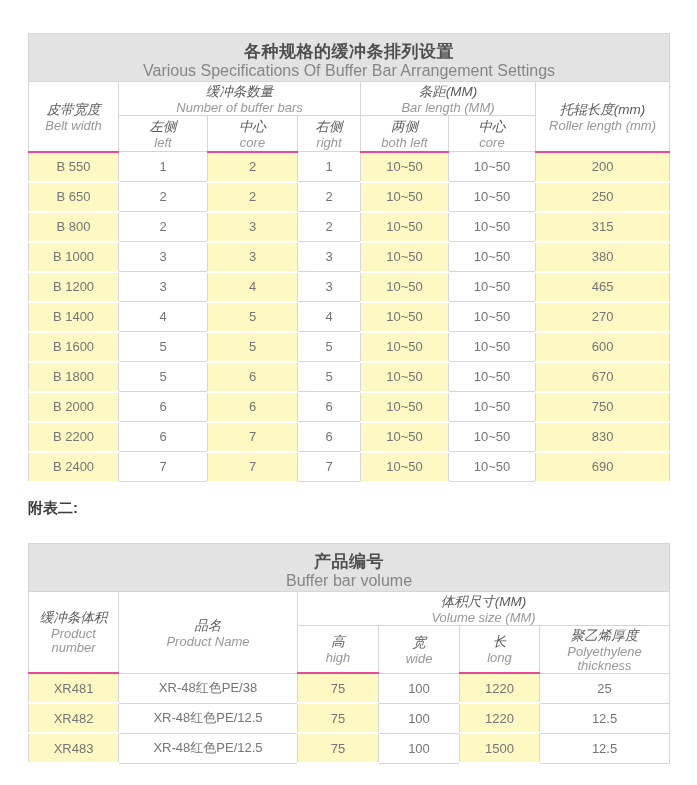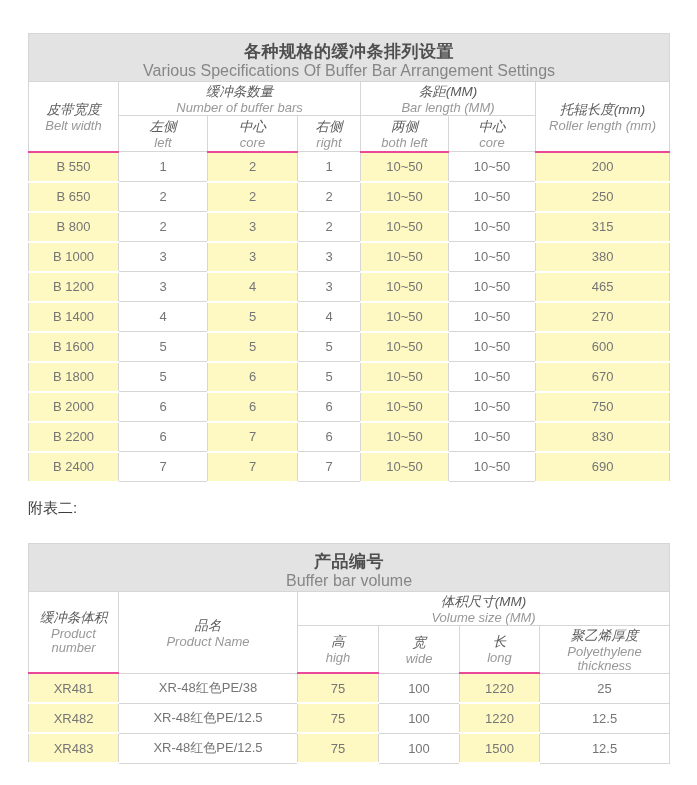--- a/index.html
+++ b/index.html
@@ -24,21 +24,21 @@
   .hr1 { height:34px; }
   .hr2 { height:36px; }
   .t2 .hr1 { height:29px; }
   .t2 .hr2 { height:39px; }
 
   
   tbody td { height:28px; font-size:13px; color:#757575; background:#ffffff; border:1px solid #d6d6d6; }
   tbody td.s { background:#fef9c3; border-top:2px solid #ec4899; border-bottom:2px solid #ffffff; }
 
   
-  .note { font-size:15px; font-weight:normal; color:#3d3d3d; margin:16px 0 26px 0; line-height:18px; }
+  .note { font-size:15px; font-weight:bold; color:#3d3d3d; margin:16px 0 26px 0; line-height:18px; }
 </style>
 </head>
 <body>
 
 <div class="wrap">
 
   <table class="t1">
     <colgroup>
       <col style="width:90px">
         <col style="width:89px">

